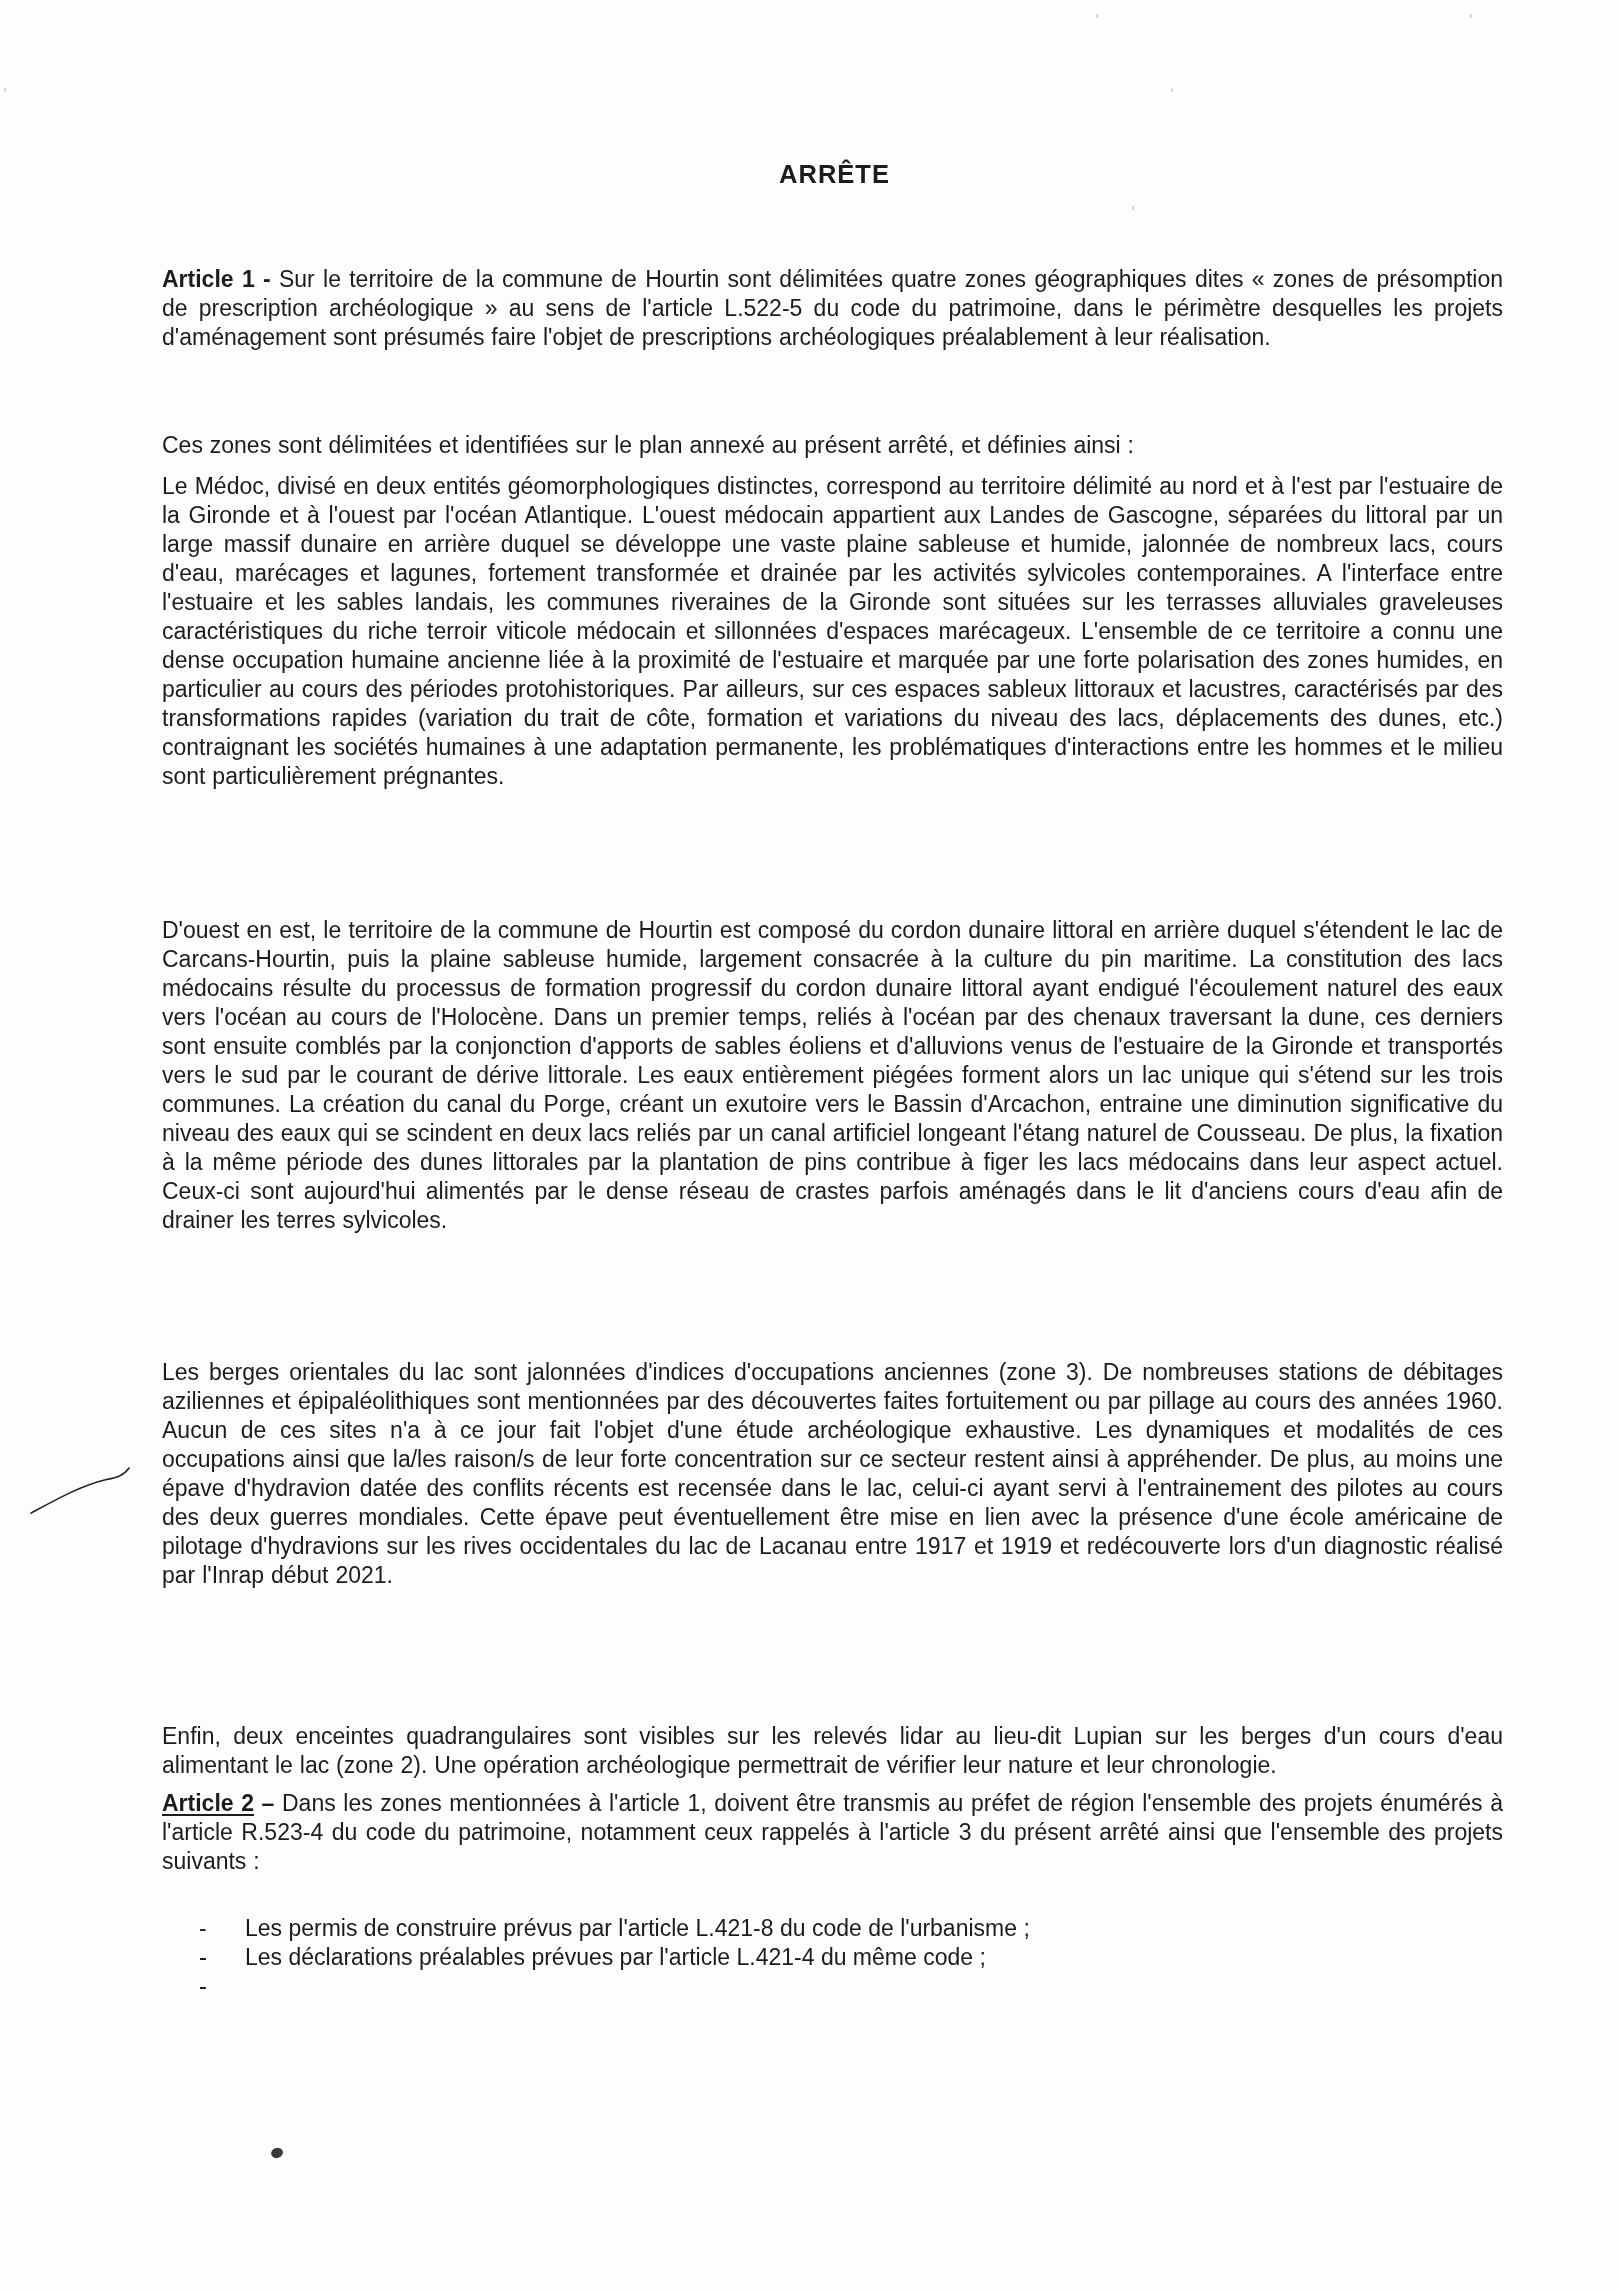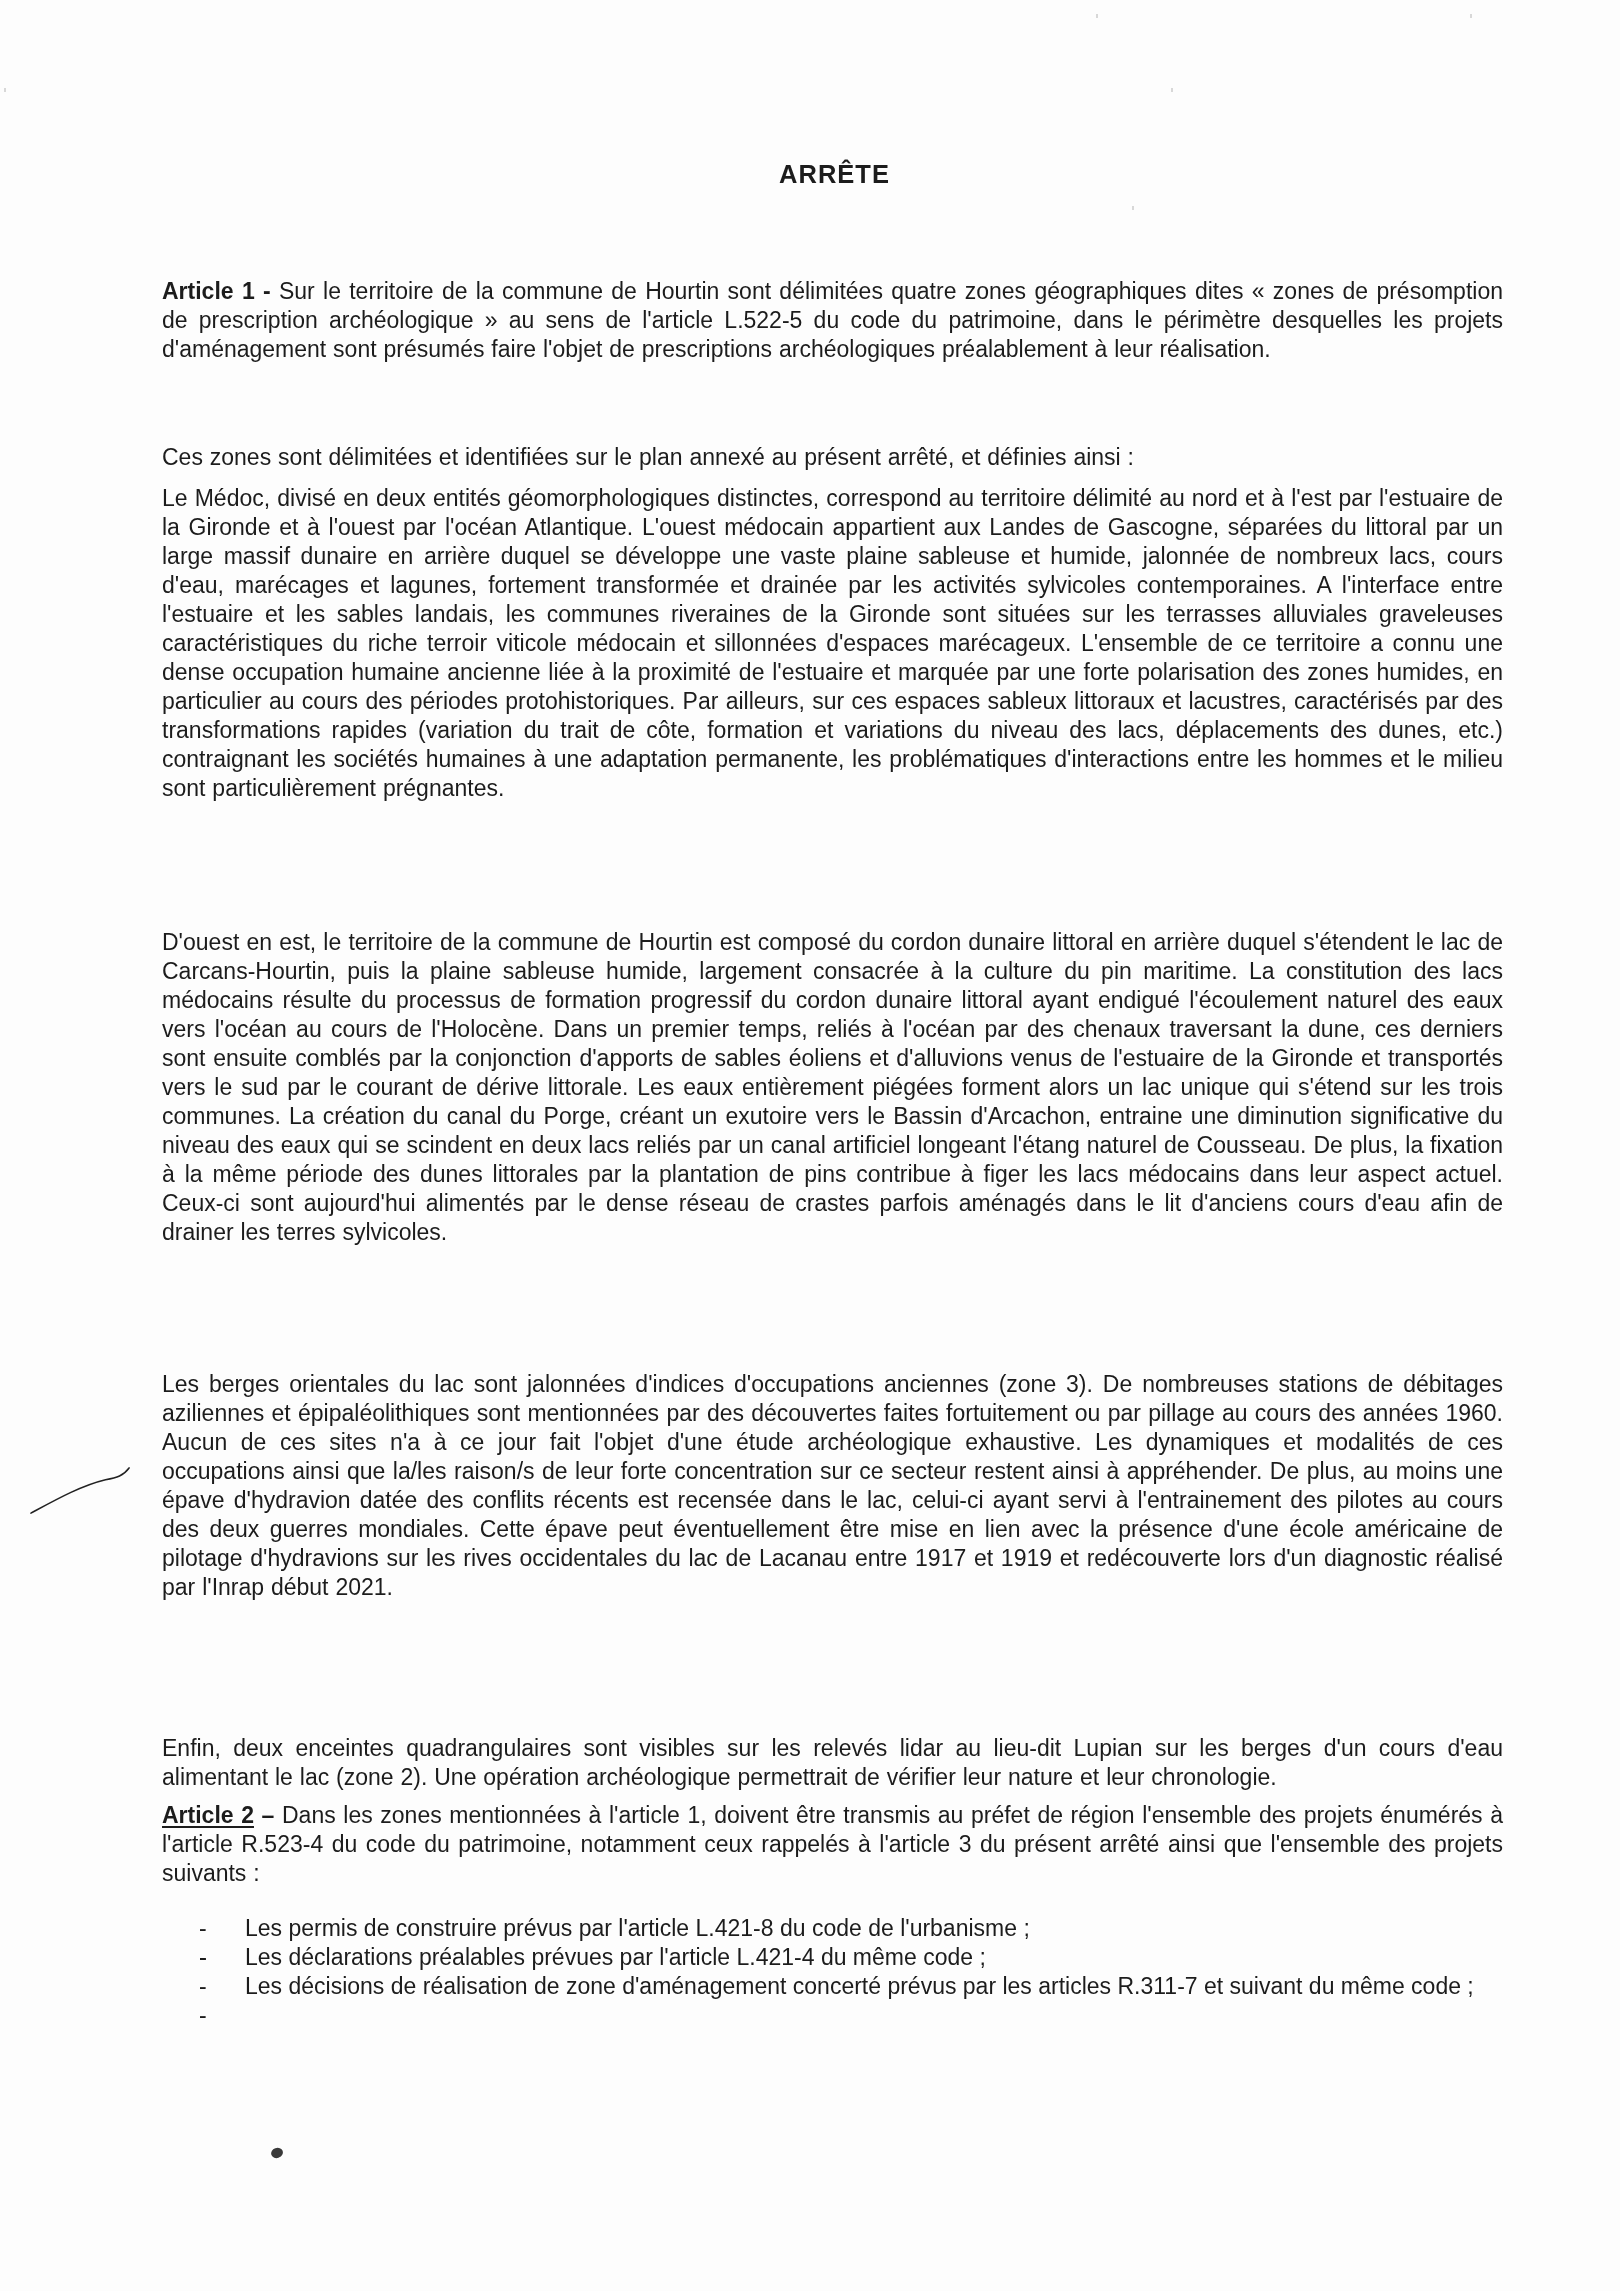--- a/index.html
+++ b/index.html
@@ -6,21 +6,21 @@
   body {
     width: 1620px; height: 2292px; background: #fdfdfd; position: relative; overflow: hidden;
     font-family: "Liberation Sans", "DejaVu Sans", sans-serif; color: #1c1c1c;
   }
   .title {
     position: absolute; top: 160px; left: 0; width: 1669px; text-align: center;
     font-weight: bold; font-size: 25.5px; letter-spacing: 1px;
   }
   .para {
     position: absolute; left: 162px; width: 1341px; font-size: 23px; line-height: 29px;
-    text-align: justify; word-spacing: 0.5px; margin-top: 12px;
+    text-align: justify; word-spacing: 0.5px;
   }
   .para b { font-weight: bold; }
   .para u { text-decoration-thickness: 2px; text-underline-offset: 2.9px; }
   .list {
     position: absolute; left: 162px; top: 1914px; width: 1341px; margin: 0; padding: 0;
     list-style: none; font-size: 23px; line-height: 29px;
   }
   .list li { position: relative; padding-left: 83px; text-align: left; }
   .list li .dash { position: absolute; left: 37px; top: 0; }
   .pen-mark { position: absolute; left: 27.4px; top: 1464px; width: 106px; height: 53px; }
@@ -47,21 +47,21 @@
 
 <div class="para" style="top:1722px">Enfin, deux enceintes quadrangulaires sont visibles sur les relevés lidar au lieu-dit Lupian sur les berges d'un cours d'eau alimentant le lac (zone 2). Une opération archéologique permettrait de vérifier leur nature et leur chronologie.</div>
 
 <div class="para" style="top:1789px"><u><b>Article 2</b></u><b> – </b><span>Dans les zones mentionnées à l'article 1, doivent être transmis au préfet de région l'ensemble des projets énumérés à l'article R.523-4 du code du patrimoine, notamment ceux rappelés à l'article 3 du présent arrêté ainsi que l'ensemble des projets suivants :</span></div>
 
 <ul class="list">
   <li><span class="dash">-</span><span>Les permis de construire prévus par l'article L.421-8 du code de l'urbanisme ;</span></li>
   <li><span class="dash">-</span></li>
   <li><span class="dash">-</span></li>
   <li><span class="dash">-</span><span>Les déclarations préalables prévues par l'article L.421-4 du même code ;</span></li>
-  <li><span class="dash">-</span><span>Les décisions de réalisation de zone d'aménagement concerté prévus par les articles R.311-7 et suivant du même code ;</span></li>
+  <li><span class="dash">-</span></li>
   <li><span class="dash">-</span></li>
 </ul>
 
 <svg class="pen-mark" viewBox="0 0 108 54">
   <path d="M4 50 C 30 36, 55 22, 80 16 C 92 14, 98 12, 104 4" fill="none" stroke="#222" stroke-width="1.6" stroke-linecap="round"></path>
 </svg>
 <div class="ink-blot"></div>
 
 <div class="speck" style="left:1096px;top:13.7px"></div>
 <div class="speck" style="left:1470px;top:13.7px"></div>

